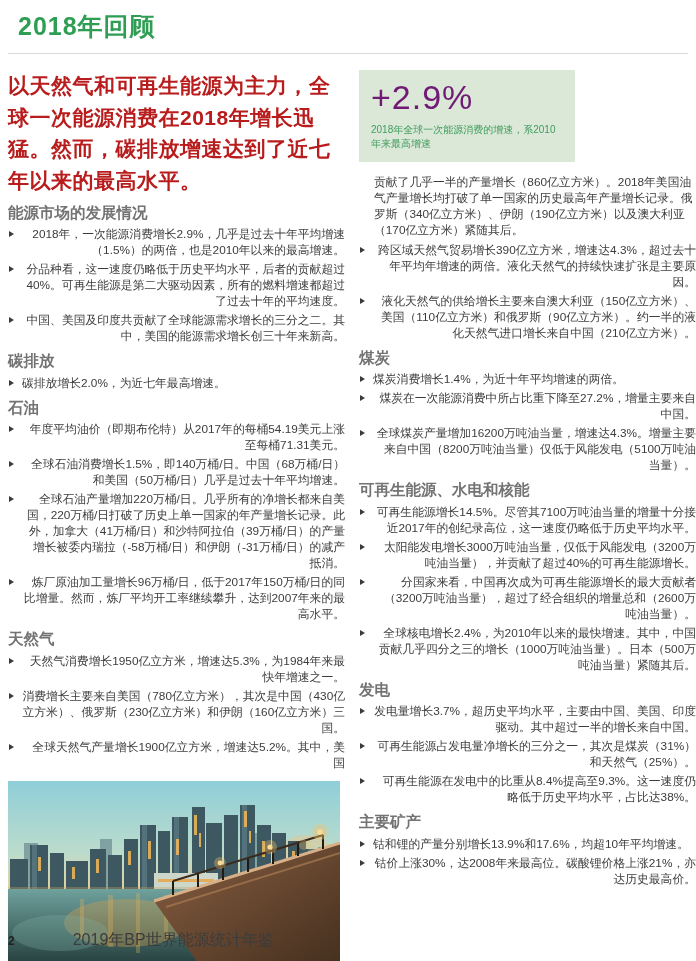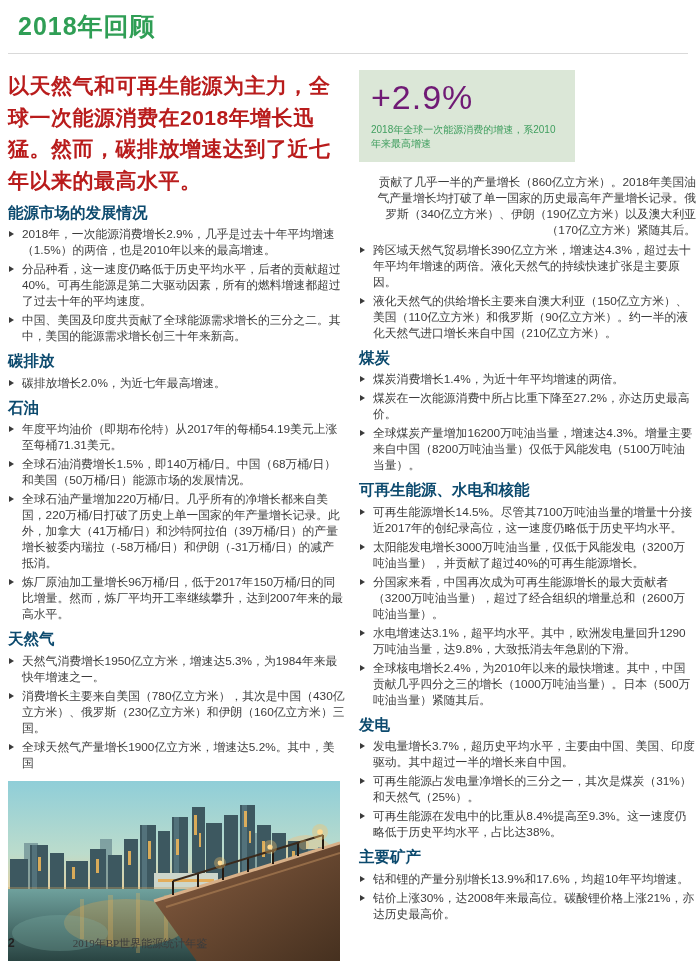--- a/index.html
+++ b/index.html
@@ -32,37 +32,37 @@
     font-weight:bold;
     line-height:1.5;
     color:#b91c1c;
     letter-spacing:0.5px;
   }
   .sec-heading{
     margin:7px 0 4px 0;
     font-size:15.5px;
     line-height:1.25;
     font-weight:bold;
-    color:#0c4a6e;
-  }
-  .bullet{display:flex;margin:0 0 3px 0;}
+    color:#737373;
+  }
+  .bullet{display:flex;margin:0 0 3px 0;text-align:right;}
   .marker{
     flex:0 0 auto;
     width:0;height:0;
     border-left:5px solid #3a3a3a;
     border-top:3.5px solid transparent;
     border-bottom:3.5px solid transparent;
     margin:5px 8px 0 1px;
   }
   .btext,.cont{
     font-size:11.8px;
     line-height:16px;
     color:#3c3c3c;
   }
-  .cont{margin:0 0 4px 0;padding-left:15px;text-align:right;}
+  .cont{margin:0 0 4px 0;padding-left:15px;}
   
   .highlight{
     width:192px;
     background:#dbe7d7;
     padding:8px 12px 12px 12px;
     margin:0 0 12px 0;
   }
   .hl-value{
     font-size:34px;
     color:#701a75;
@@ -80,21 +80,21 @@
   .caption{margin:8px 0 0 0;font-size:16px;color:#333;font-family:Liberation Serif, serif;}
   .caption b{margin-right:4px;}
   
   .footer{
     position:absolute;
     left:8px;right:8px;bottom:10px;
     display:flex;
     align-items:baseline;
   }
   .pagenum{font-size:12px;font-weight:bold;color:#222;}
-  .booktitle{font-size:11px;color:#3c3c3c;margin-left:58px;font-family:Liberation Serif, serif;}
+  .booktitle{font-size:16px;color:#3c3c3c;margin-left:58px;}
 </style>
 </head>
 <body>
 
 <div class="page">
 
   <div class="hdr">
     <h1>2018年回顾</h1>
   </div>
   <div class="rule"></div>
@@ -122,21 +122,21 @@
             <span class="marker"></span>
             <span class="btext">碳排放增长2.0%，为近七年最高增速。</span>
           </div>
           <h2 class="sec-heading">石油</h2>
           <div class="bullet">
             <span class="marker"></span>
             <span class="btext">年度平均油价（即期布伦特）从2017年的每桶54.19美元上涨至每桶71.31美元。</span>
           </div>
           <div class="bullet">
             <span class="marker"></span>
-            <span class="btext">全球石油消费增长1.5%，即140万桶/日。中国（68万桶/日）和美国（50万桶/日）能源市场的发展情况。</span>
+            <span class="btext">全球石油消费增长1.5%，即140万桶/日。中国（68万桶/日）和美国（50万桶/日）几乎是过去十年平均增速。</span>
           </div>
           <div class="bullet">
             <span class="marker"></span>
             <span class="btext">全球石油产量增加220万桶/日。几乎所有的净增长都来自美国，220万桶/日打破了历史上单一国家的年产量增长记录。此外，加拿大（41万桶/日）和沙特阿拉伯（39万桶/日）的产量增长被委内瑞拉（-58万桶/日）和伊朗（-31万桶/日）的减产抵消。</span>
           </div>
           <div class="bullet">
             <span class="marker"></span>
             <span class="btext">炼厂原油加工量增长96万桶/日，低于2017年150万桶/日的同比增量。然而，炼厂平均开工率继续攀升，达到2007年来的最高水平。</span>
           </div>
           <h2 class="sec-heading">天然气</h2>
@@ -288,42 +288,38 @@
           </div>
         </div>
       <div id="right-sections">
           <h2 class="sec-heading">煤炭</h2>
           <div class="bullet">
             <span class="marker"></span>
             <span class="btext">煤炭消费增长1.4%，为近十年平均增速的两倍。</span>
           </div>
           <div class="bullet">
             <span class="marker"></span>
-            <span class="btext">煤炭在一次能源消费中所占比重下降至27.2%，亦达历史最高价。</span>
+            <span class="btext">煤炭在一次能源消费中所占比重下降至27.2%，增量主要来自中国。</span>
           </div>
           <div class="bullet">
             <span class="marker"></span>
             <span class="btext">全球煤炭产量增加16200万吨油当量，增速达4.3%。增量主要来自中国（8200万吨油当量）仅低于风能发电（5100万吨油当量）。</span>
           </div>
           <h2 class="sec-heading">可再生能源、水电和核能</h2>
           <div class="bullet">
             <span class="marker"></span>
             <span class="btext">可再生能源增长14.5%。尽管其7100万吨油当量的增量十分接近2017年的创纪录高位，这一速度仍略低于历史平均水平。</span>
           </div>
           <div class="bullet">
             <span class="marker"></span>
             <span class="btext">太阳能发电增长3000万吨油当量，仅低于风能发电（3200万吨油当量），并贡献了超过40%的可再生能源增长。</span>
           </div>
           <div class="bullet">
             <span class="marker"></span>
             <span class="btext">分国家来看，中国再次成为可再生能源增长的最大贡献者（3200万吨油当量），超过了经合组织的增量总和（2600万吨油当量）。</span>
-          </div>
-          <div class="bullet">
-            <span class="marker"></span>
-            <span class="btext">水电增速达3.1%，超平均水平。其中，欧洲发电量回升1290万吨油当量，达9.8%，大致抵消去年急剧的下滑。</span>
           </div>
           <div class="bullet">
             <span class="marker"></span>
             <span class="btext">全球核电增长2.4%，为2010年以来的最快增速。其中，中国贡献几乎四分之三的增长（1000万吨油当量）。日本（500万吨油当量）紧随其后。</span>
           </div>
           <h2 class="sec-heading">发电</h2>
           <div class="bullet">
             <span class="marker"></span>
             <span class="btext">发电量增长3.7%，超历史平均水平，主要由中国、美国、印度驱动。其中超过一半的增长来自中国。</span>
           </div>

